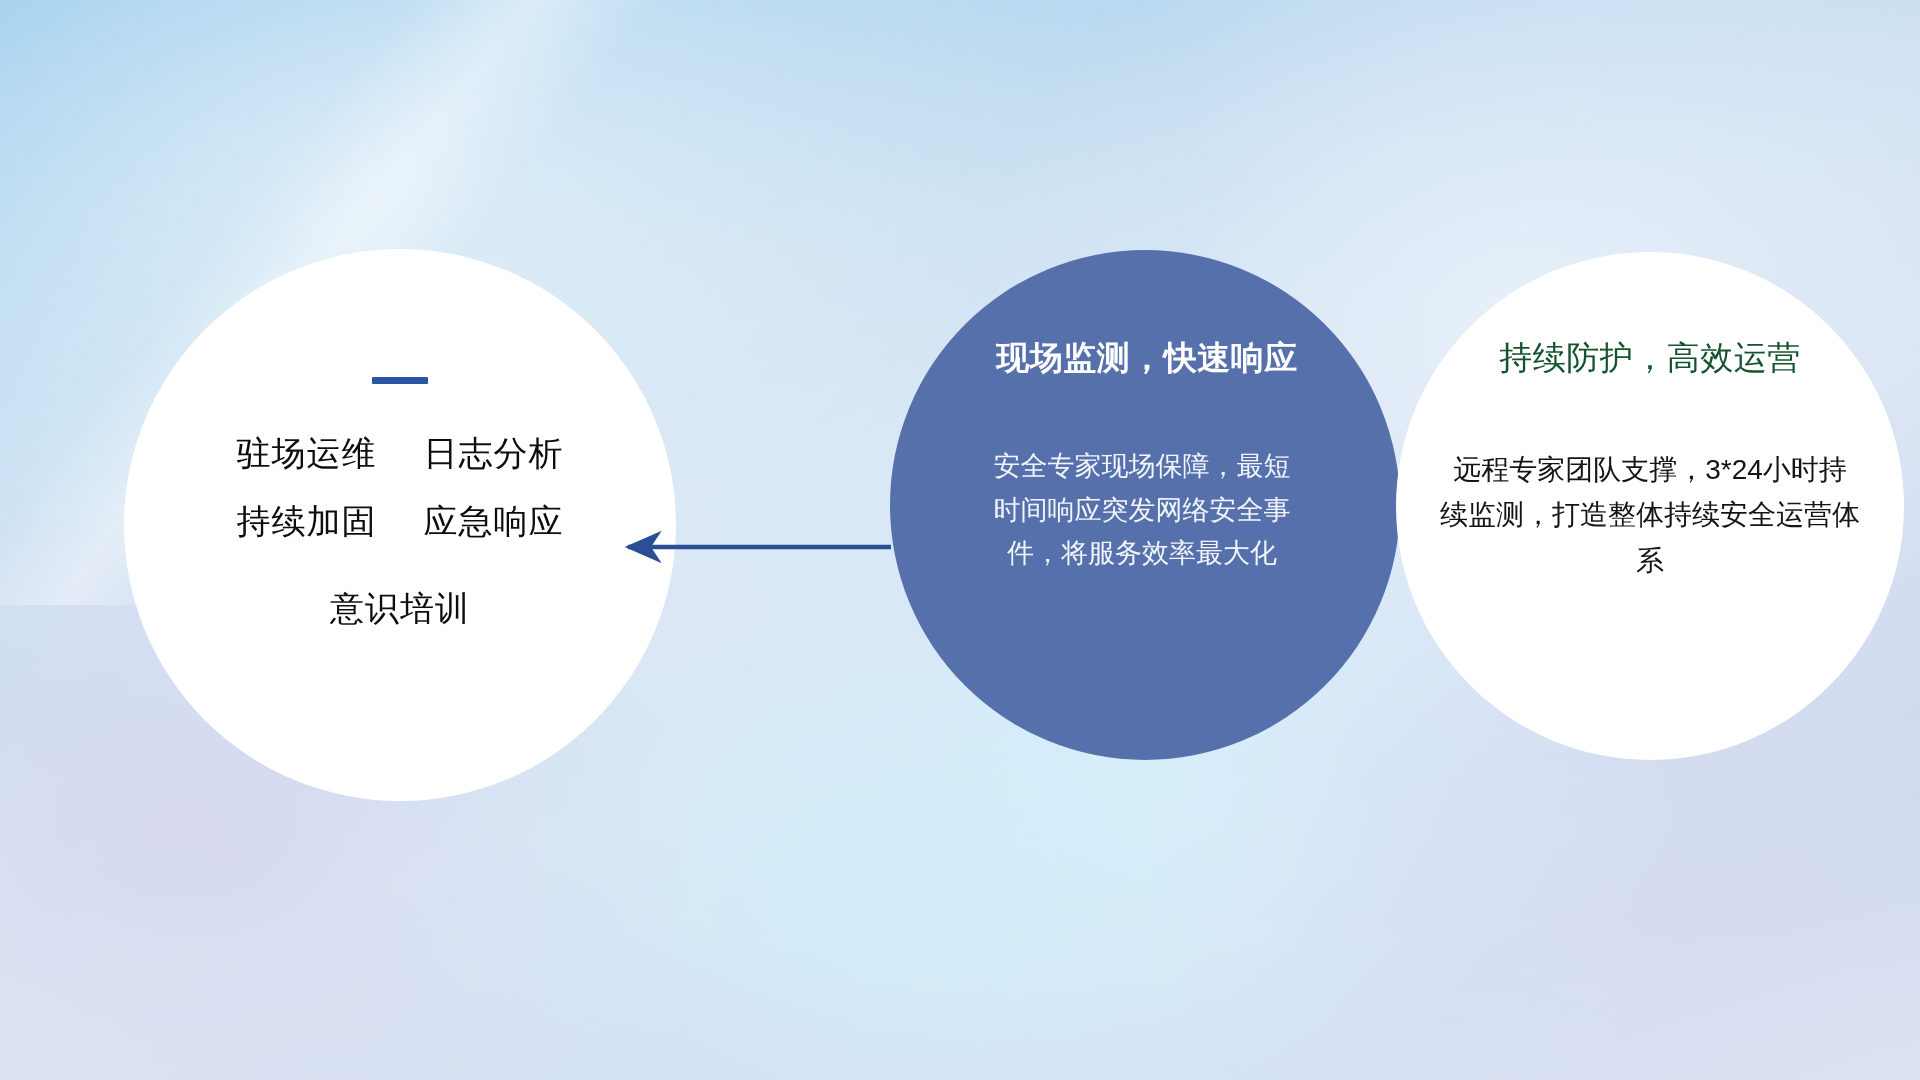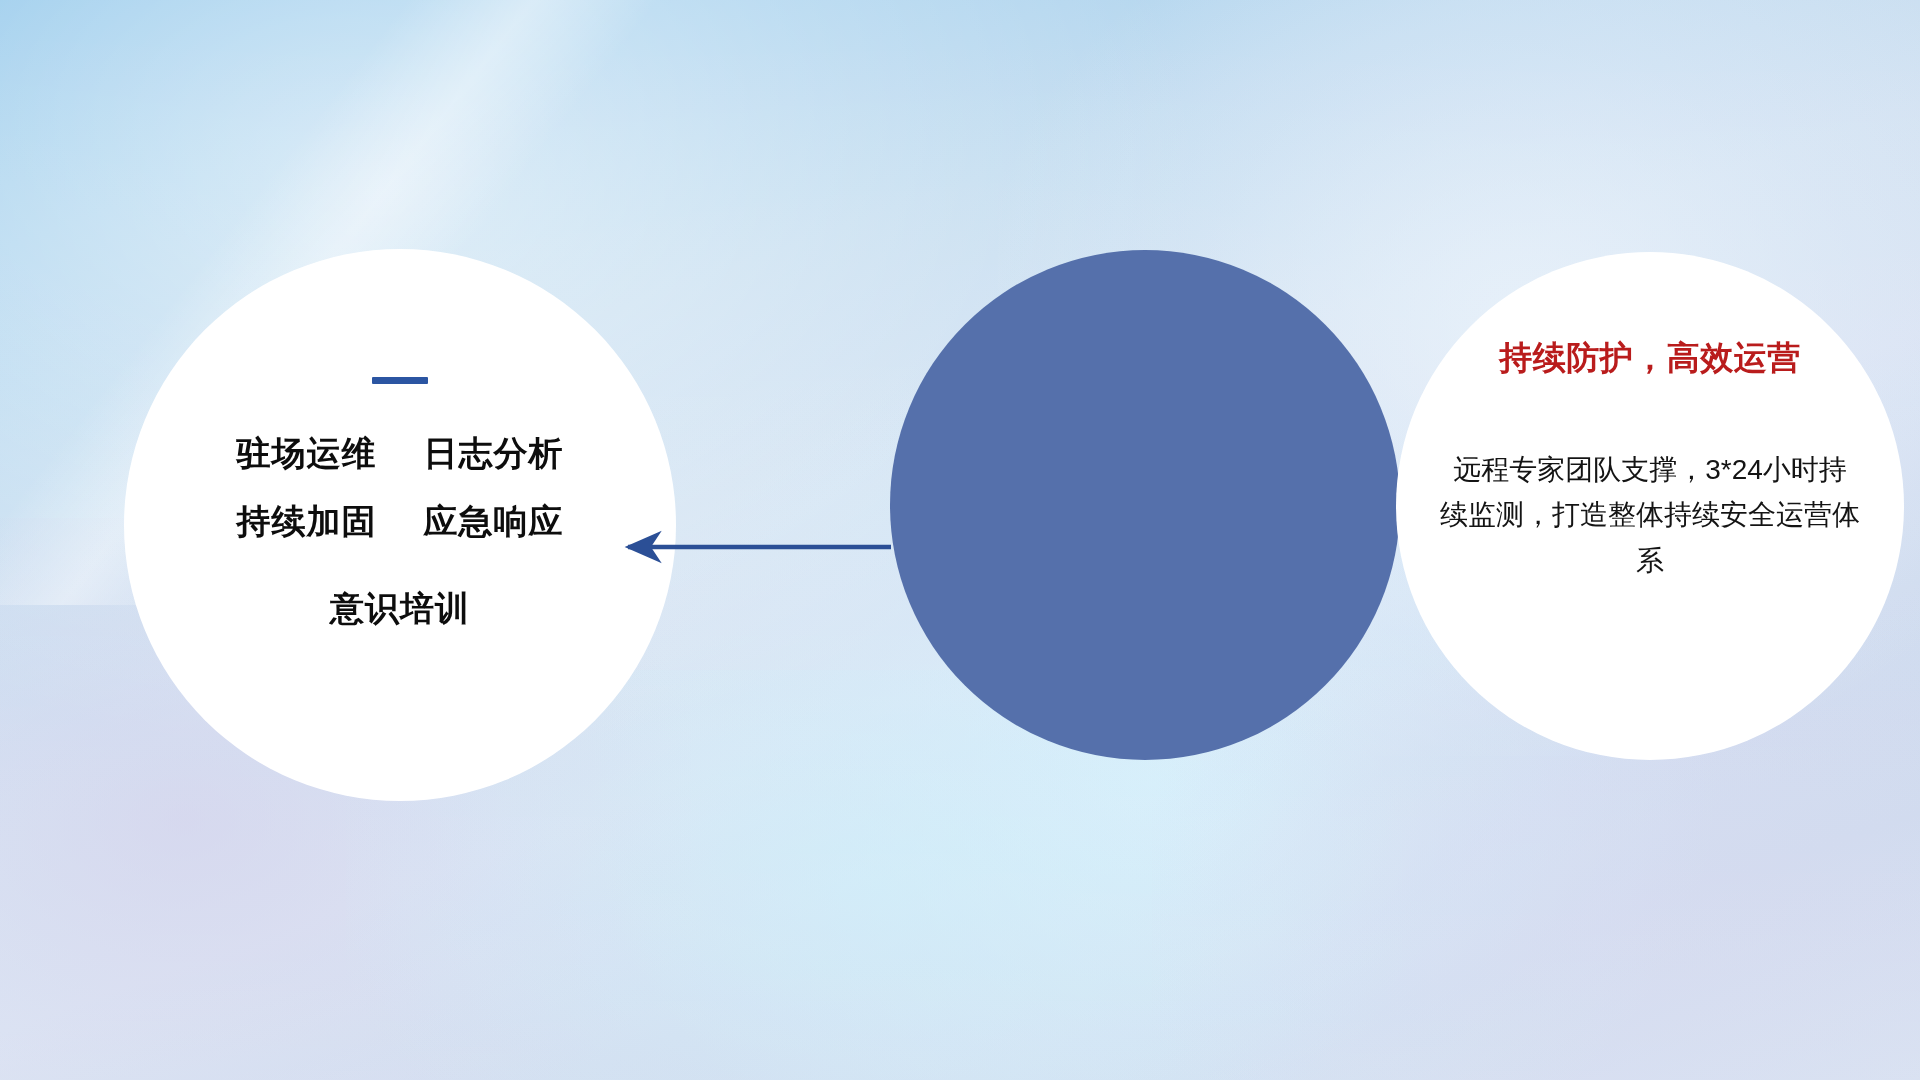--- a/index.html
+++ b/index.html
@@ -171,21 +171,21 @@
   }
   .accent-dash {
     width: 56px;
     height: 7px;
     background: #2b55a2;
     border-radius: 1px;
     margin-bottom: 52px;
   }
   .left-line {
     font-size: 34px;
-    font-weight: bold;
+    font-weight: normal;
     color: #0d0d0d;
     letter-spacing: 1px;
     line-height: 1.05;
     white-space: nowrap;
     margin-bottom: 32px;
   }
   .left-line .gap {
     display: inline-block;
     width: 26px;
   }
@@ -233,22 +233,22 @@
     top: 252px;
     width: 508px;
     height: 508px;
     z-index: 8;
     box-sizing: border-box;
     padding: 84px 32px 0 32px;
     text-align: center;
   }
   .right-title {
     font-size: 33px;
-    font-weight: bold;
-    color: #b91c1c;
+    font-weight: normal;
+    color: #14532d;
     letter-spacing: 0.5px;
     white-space: nowrap;
   }
   .right-body {
     margin-top: 66px;
     font-size: 28px;
     line-height: 1.62;
     color: #141414;
     width: 420px;
     margin-left: auto;
@@ -307,20 +307,22 @@
     <div class="left-line">
       <span>持续加固</span>
       <span class="gap"></span>
       <span>应急响应</span>
     </div>
 
     <div class="left-line last">意识培训</div>
   </div>
 
   <div class="mid-content">
+    <div class="mid-title">现场监测，快速响应</div>
+    <div class="mid-body">安全专家现场保障，最短时间响应突发网络安全事件，将服务效率最大化</div>
   </div>
 
   <div class="right-content">
     <div class="right-title">持续防护，高效运营</div>
     <div class="right-body">远程专家团队支撑，3*24小时持续监测，打造整体持续安全运营体系</div>
   </div>
 
 </div>
 
 </body></html>

